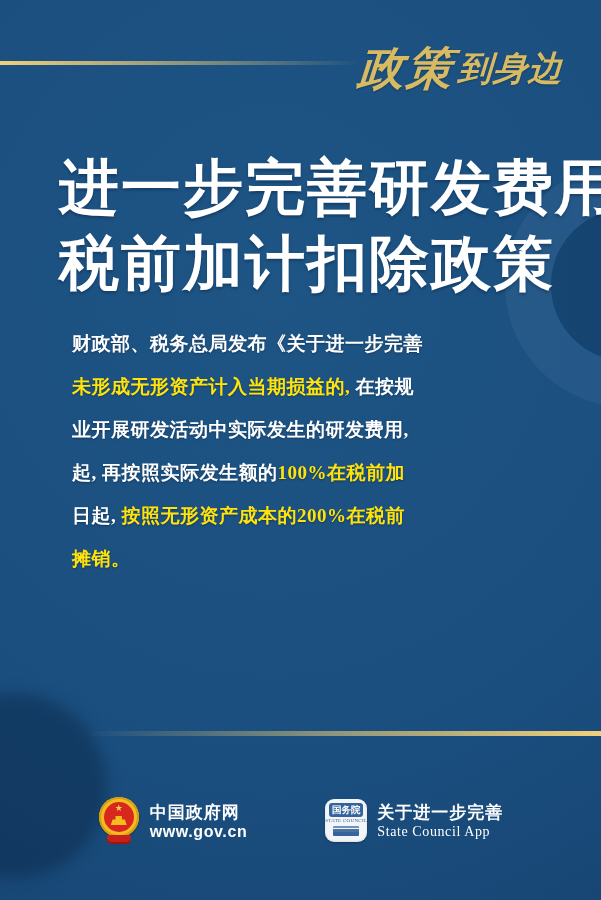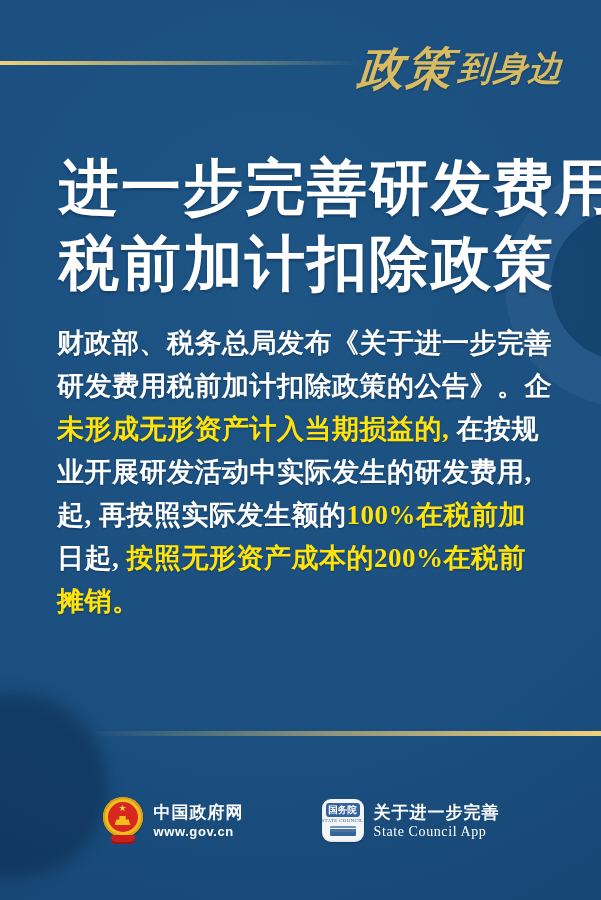--- a/index.html
+++ b/index.html
@@ -49,37 +49,37 @@
   .title {
     position:absolute; left:59px; top:150px; z-index:2;
     color:#ffffff; font-weight:800; font-size:60px; line-height:76px;
     letter-spacing:2px; white-space:nowrap;
     text-shadow:0 2px 3px rgba(0,20,45,0.35);
   }
   .title .t-line { display:block; }
 
   
   .body-text {
-    position:absolute; left:57px; top:322px; z-index:2;
+    position:absolute; left:72px; top:322px; z-index:2;
     font-family:"Liberation Serif","DejaVu Serif",serif; font-weight:bold;
-    font-size:27px; line-height:43px; color:#ffffff; letter-spacing:0.5px;
+    font-size:19px; line-height:43px; color:#ffffff; letter-spacing:0.5px;
     text-shadow:0 1px 2px rgba(0,20,45,0.4);
   }
   .bline { white-space:nowrap; height:43px; }
   .hl { color:#ffe30a; }
 
   
   .footer {
     position:absolute; left:0; top:797px; width:100%; z-index:2;
     display:flex; justify-content:center; align-items:center; gap:38px;
   }
   .brand { display:flex; align-items:center; gap:10px; }
   .brand-text { display:flex; flex-direction:column; justify-content:center; }
   .brand-name { color:#fff; font-size:17px; font-weight:bold; letter-spacing:1px; line-height:23px; white-space:nowrap; }
-  .brand-sub  { color:#fff; font-size:13px; font-weight:bold; letter-spacing:0.6px; line-height:16px; white-space:nowrap; }
+  .brand-sub  { color:#fff; font-size:16px; font-weight:bold; letter-spacing:0.6px; line-height:16px; white-space:nowrap; }
   .brand-sub.serif { font-family:"Liberation Serif","DejaVu Serif",serif; font-weight:normal; font-size:14px; }
 
   
   .emblem { position:relative; width:42px; height:47px; flex:0 0 auto; }
   .emblem .wreath {
     position:absolute; left:1px; top:0; width:40px; height:40px; border-radius:50%;
     background:#f3bd20; box-shadow: inset 0 0 0 2px #d79d14, 0 1px 2px rgba(0,0,0,0.3);
   }
   .emblem .core { position:absolute; left:6px; top:5px; width:30px; height:30px; border-radius:50%; background:#d8271e; }
   .emblem .star { position:absolute; left:0; top:7px; width:42px; text-align:center; color:#ffd34d; font-size:9px; line-height:9px; }
@@ -134,23 +134,20 @@
   <h1 class="title">
     <span class="t-line">进一步完善研发费用</span>
     <span class="t-line">税前加计扣除政策</span>
   </h1>
 
   <div class="body-text">
     <div class="bline">
       <span>财政部、税务总局发布《关于进一步完善</span>
     </div>
     <div class="bline">
-      <span>研发费用税前加计扣除政策的公告》。企</span>
-    </div>
-    <div class="bline">
       <span class="hl">未形成无形资产计入当期损益的,</span><span> 在按规</span>
     </div>
     <div class="bline">
       <span>业开展研发活动中实际发生的研发费用,</span>
     </div>
     <div class="bline">
       <span>起, 再按照实际发生额的</span><span class="hl">100%在税前加</span>
     </div>
     <div class="bline">
       <span>日起, </span><span class="hl">按照无形资产成本的200%在税前</span>

